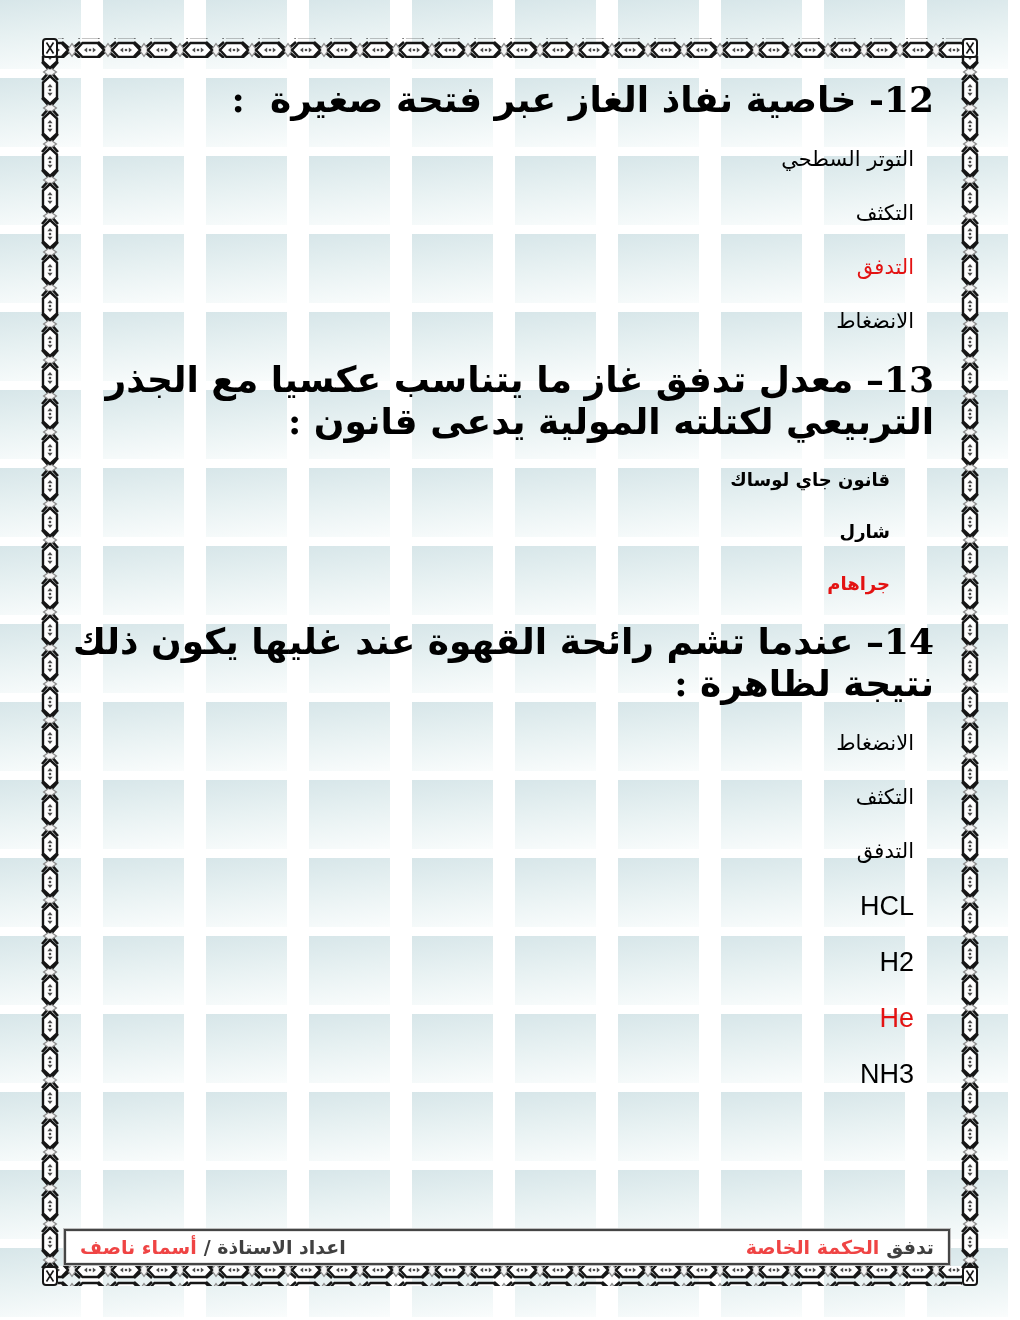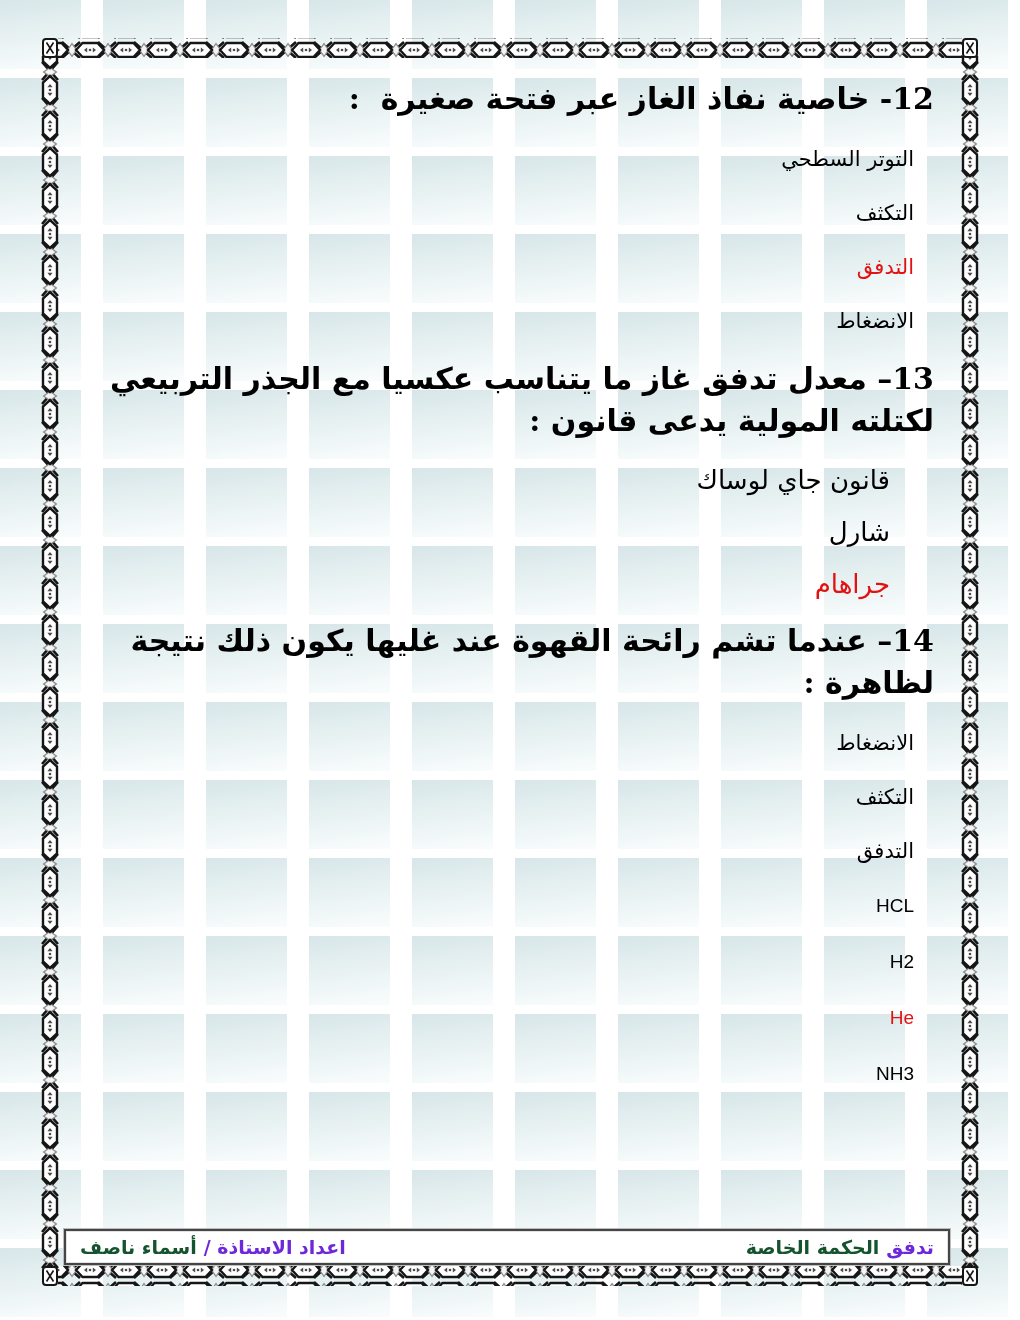--- a/index.html
+++ b/index.html
@@ -19,48 +19,48 @@
   }
   .border-svg{position:absolute;top:0;left:0;width:1020px;height:1320px;pointer-events:none;}
   .content{
     position:absolute;top:58px;left:62px;right:62px;bottom:92px;
     direction:rtl;text-align:right;
     padding:20px 24px 0 10px;
     color:#000;
   }
   .q-title{
     font-family:"DejaVu Serif","DejaVu Sans",serif;
-    font-size:30px;line-height:42px;font-weight:bold;
+    font-size:36px;line-height:42px;font-weight:bold;
     margin:10px 0 12px 0;
     white-space:pre-wrap;
   }
   .question:first-of-type .q-title{margin-top:0;}
   .option{
     font-family:"DejaVu Serif","DejaVu Sans",serif;
     font-size:21px;line-height:54px;
     margin-right:20px;
   }
-  .question:nth-of-type(2) .option{font-weight:normal;font-size:26px;line-height:52px;margin-right:44px;}
+  .question:nth-of-type(2) .option{font-weight:bold;font-size:18px;line-height:52px;margin-right:44px;}
   .question:nth-of-type(3) .option{line-height:54px;}
-  .question:nth-of-type(4) .option{font-family:"Liberation Sans","DejaVu Sans",sans-serif;font-size:19px;line-height:56px;}
+  .question:nth-of-type(4) .option{font-family:"Liberation Sans","DejaVu Sans",sans-serif;font-size:27px;line-height:56px;}
   .option.correct{color:#e31212;}
   .footer-box{
     position:absolute;left:64px;right:70px;top:1229px;height:32px;
     background:#ffffff;
     border:2px solid #454545;
     box-shadow:0 0 0 1px #bdbdbd, inset 0 0 0 1px #e3e3e3;
     display:flex;justify-content:space-between;align-items:center;
     direction:rtl;
     padding:0 14px;
     font-weight:bold;font-size:19px;
     font-family:"DejaVu Sans",sans-serif;
   }
   .footer-group{display:flex;gap:7px;direction:rtl;white-space:nowrap;}
-  .f-blue{color:#6d28d9;}
-  .f-red{color:#14532d;}
+  .f-blue{color:#404040;}
+  .f-red{color:#ef4444;}
 </style>
 </head>
 <body>
 
 <div class="page">
 
   <svg class="border-svg" viewBox="0 0 1020 1320" xmlns="http://www.w3.org/2000/svg">
     <defs>
       <g id="chain-unit">
         <path d="M-10 2 L8 18 M-10 18 L8 2 M26 2 L44 18 M26 18 L44 2" stroke="#161616" stroke-width="2.6" fill="none"></path>

